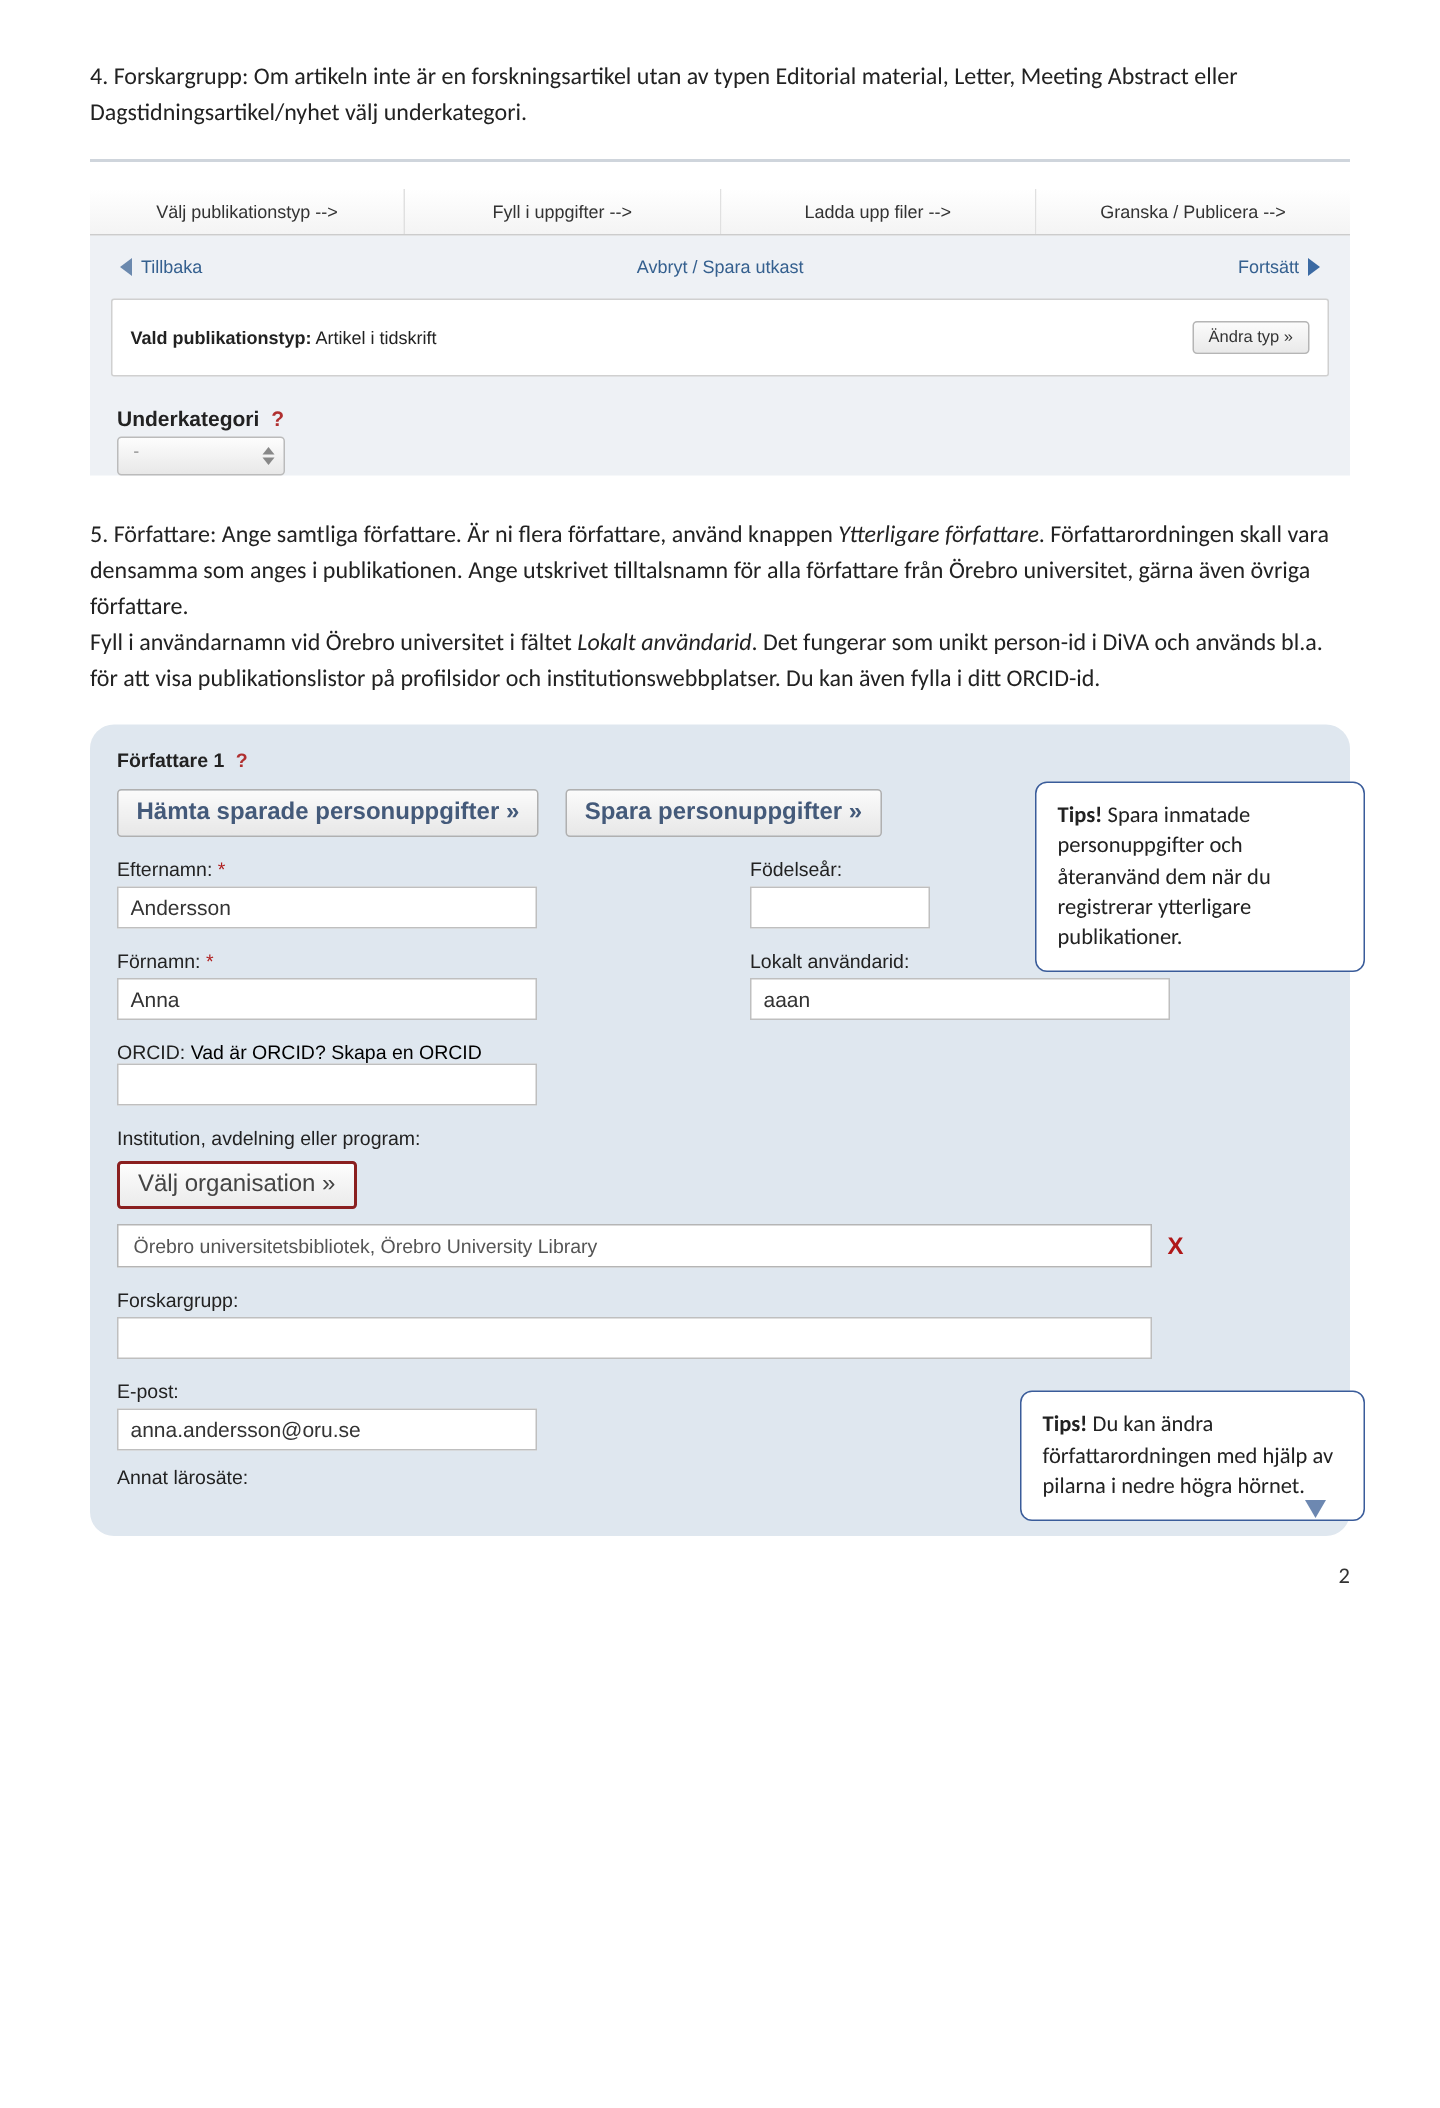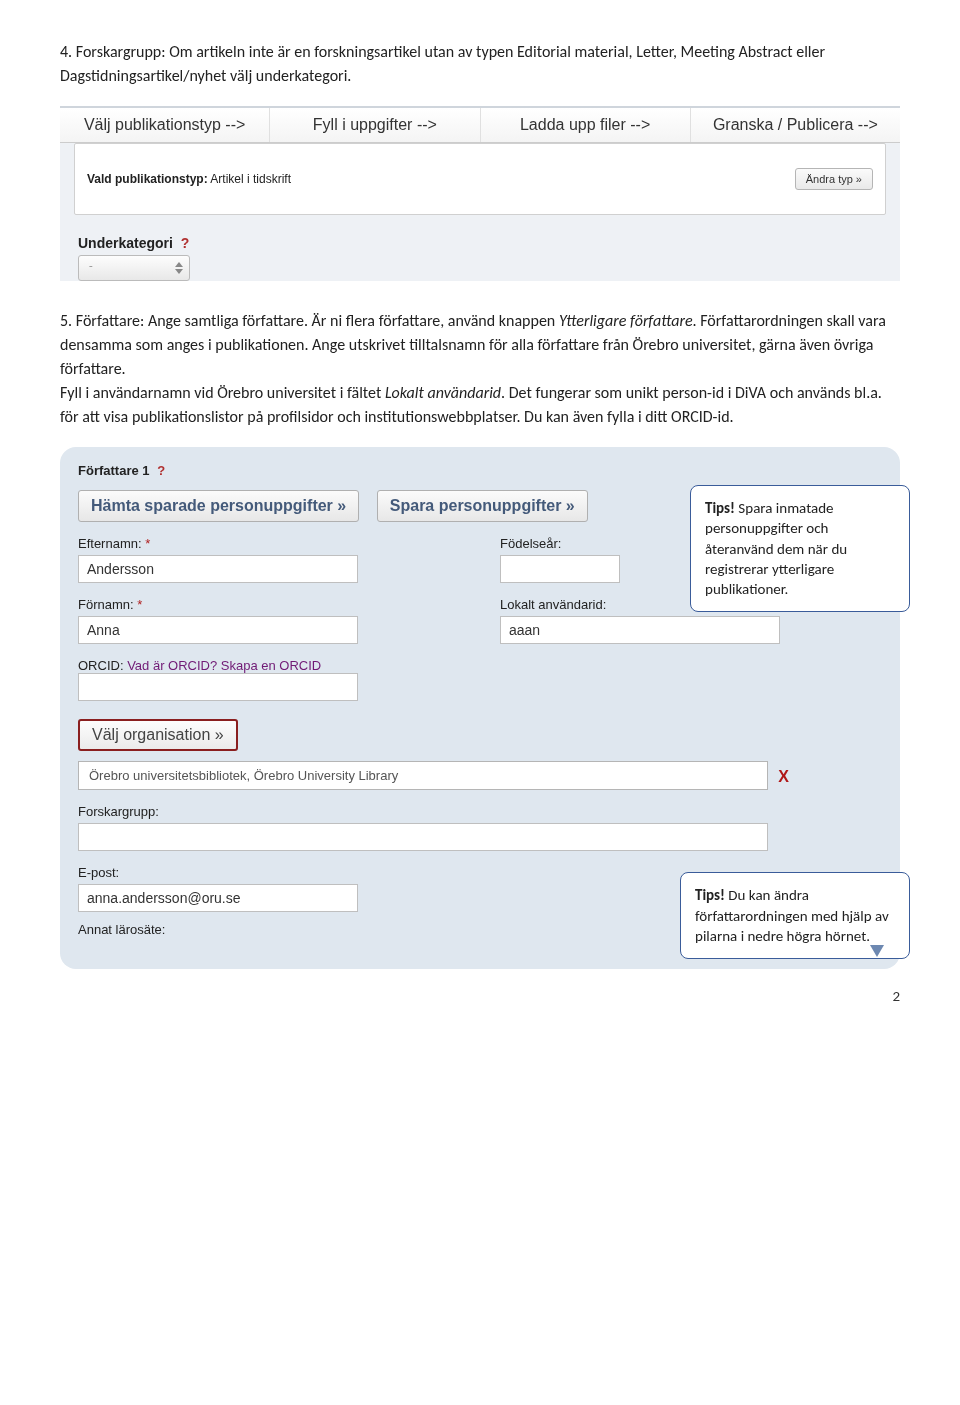--- a/index.html
+++ b/index.html
@@ -25,25 +25,26 @@
   }
   .stepbar {
     display: flex;
     background: #fff;
     border-bottom: 1px solid #ccc;
   }
   .stepbar .step {
     flex: 1;
     padding: 8px 10px;
     font-family: Verdana, sans-serif;
-    font-size: 16px;
+    font-size: 12px;
     color: #333;
     border-right: 1px solid #e0e0e0;
     background: linear-gradient(#fff,#f4f4f4);
     text-align: center;
+    margin-top: 18px;
   }
   .stepbar .step:last-child { border-right:none; }
   .navrow {
     display: flex;
     justify-content: space-between;
     align-items: center;
     padding: 14px 20px;
     font-family: Verdana, sans-serif;
     font-size: 12px;
     color: #35608f;
@@ -52,21 +53,21 @@
   .arrow-left, .arrow-right {
     width: 0; height: 0;
   }
   .arrow-left { border-top:6px solid transparent; border-bottom:6px solid transparent; border-right:8px solid #6b89ae; }
   .arrow-right { border-top:6px solid transparent; border-bottom:6px solid transparent; border-left:8px solid #3b6aa3; }
   .whitebox {
     background:#fff;
     margin: 0 14px 14px 14px;
     border:1px solid #d0d0d0;
     border-radius:2px;
-    padding:24px 12px;
+    padding:14px 12px;
     font-family: Verdana, sans-serif;
     font-size: 12px;
     display:flex;
     justify-content:space-between;
     align-items:center;
   }
   .whitebox .lbl { font-weight:bold; }
   .btn-small {
     background: linear-gradient(#fbfbfb,#e9e9e9);
     border: 1px solid #b5b5b5;
@@ -149,21 +150,21 @@
     border:1px solid #bfbfbf;
     background:#fff;
     padding:2px 8px;
     font-family:Verdana, sans-serif;
     font-size:14px;
     color:#333;
     box-sizing:border-box;
   }
   .text-input.short { width:120px; }
   .text-input.wide { width: 690px; }
-  .orcid-link { color:#701a75; font-size:13px; }
+  .orcid-link { color:#000000; font-size:13px; }
   .org-btn {
     display:inline-block;
     background: linear-gradient(#fdfdfd,#ebebeb);
     border:2px solid #8a1f1f;
     border-radius:3px;
     padding:5px 12px;
     font-family: Verdana, sans-serif;
     font-size:16px;
     color:#444;
     cursor:pointer;
@@ -222,20 +223,33 @@
   <span>Om artikeln inte är en forskningsartikel utan av typen Editorial material, Letter, Meeting Abstract eller Dagstidningsartikel/nyhet välj underkategori.</span>
 </div>
 
 <div class="panel-gray">
   <div class="stepbar">
     <div class="step">Välj publikationstyp --&gt;</div>
     <div class="step">Fyll i uppgifter --&gt;</div>
     <div class="step">Ladda upp filer --&gt;</div>
     <div class="step">Granska / Publicera --&gt;</div>
   </div>
+  <div class="navrow">
+    <div class="nav-item">
+      <span class="arrow-left"></span>
+      <span>Tillbaka</span>
+    </div>
+    <div class="nav-item">
+      <span>Avbryt / Spara utkast</span>
+    </div>
+    <div class="nav-item">
+      <span>Fortsätt</span>
+      <span class="arrow-right"></span>
+    </div>
+  </div>
   <div class="whitebox">
     <div>
       <span class="lbl">Vald publikationstyp:</span>
       <span> </span>
       <span>Artikel i tidskrift</span>
     </div>
     <button class="btn-small">Ändra typ »</button>
   </div>
   <div class="sub-label-row">
     <span>Underkategori</span>
@@ -292,20 +306,21 @@
   </div>
 
   <div style="margin-top:14px;">
     <span>ORCID:</span>
     <span class="orcid-link">Vad är ORCID? Skapa en ORCID</span>
     <br>
     <input class="text-input" value="" style="">
   </div>
 
   <div style="margin-top:14px;">
+    <label class="form-label">Institution, avdelning eller program:</label>
     <span class="org-btn">Välj organisation »</span>
     <div class="org-box">
       <span>Örebro universitetsbibliotek, Örebro University Library</span>
       <span class="x">X</span>
     </div>
   </div>
 
   <div style="margin-top:14px;">
     <label class="form-label">Forskargrupp:</label>
     <input class="text-input wide" value="" style="">

